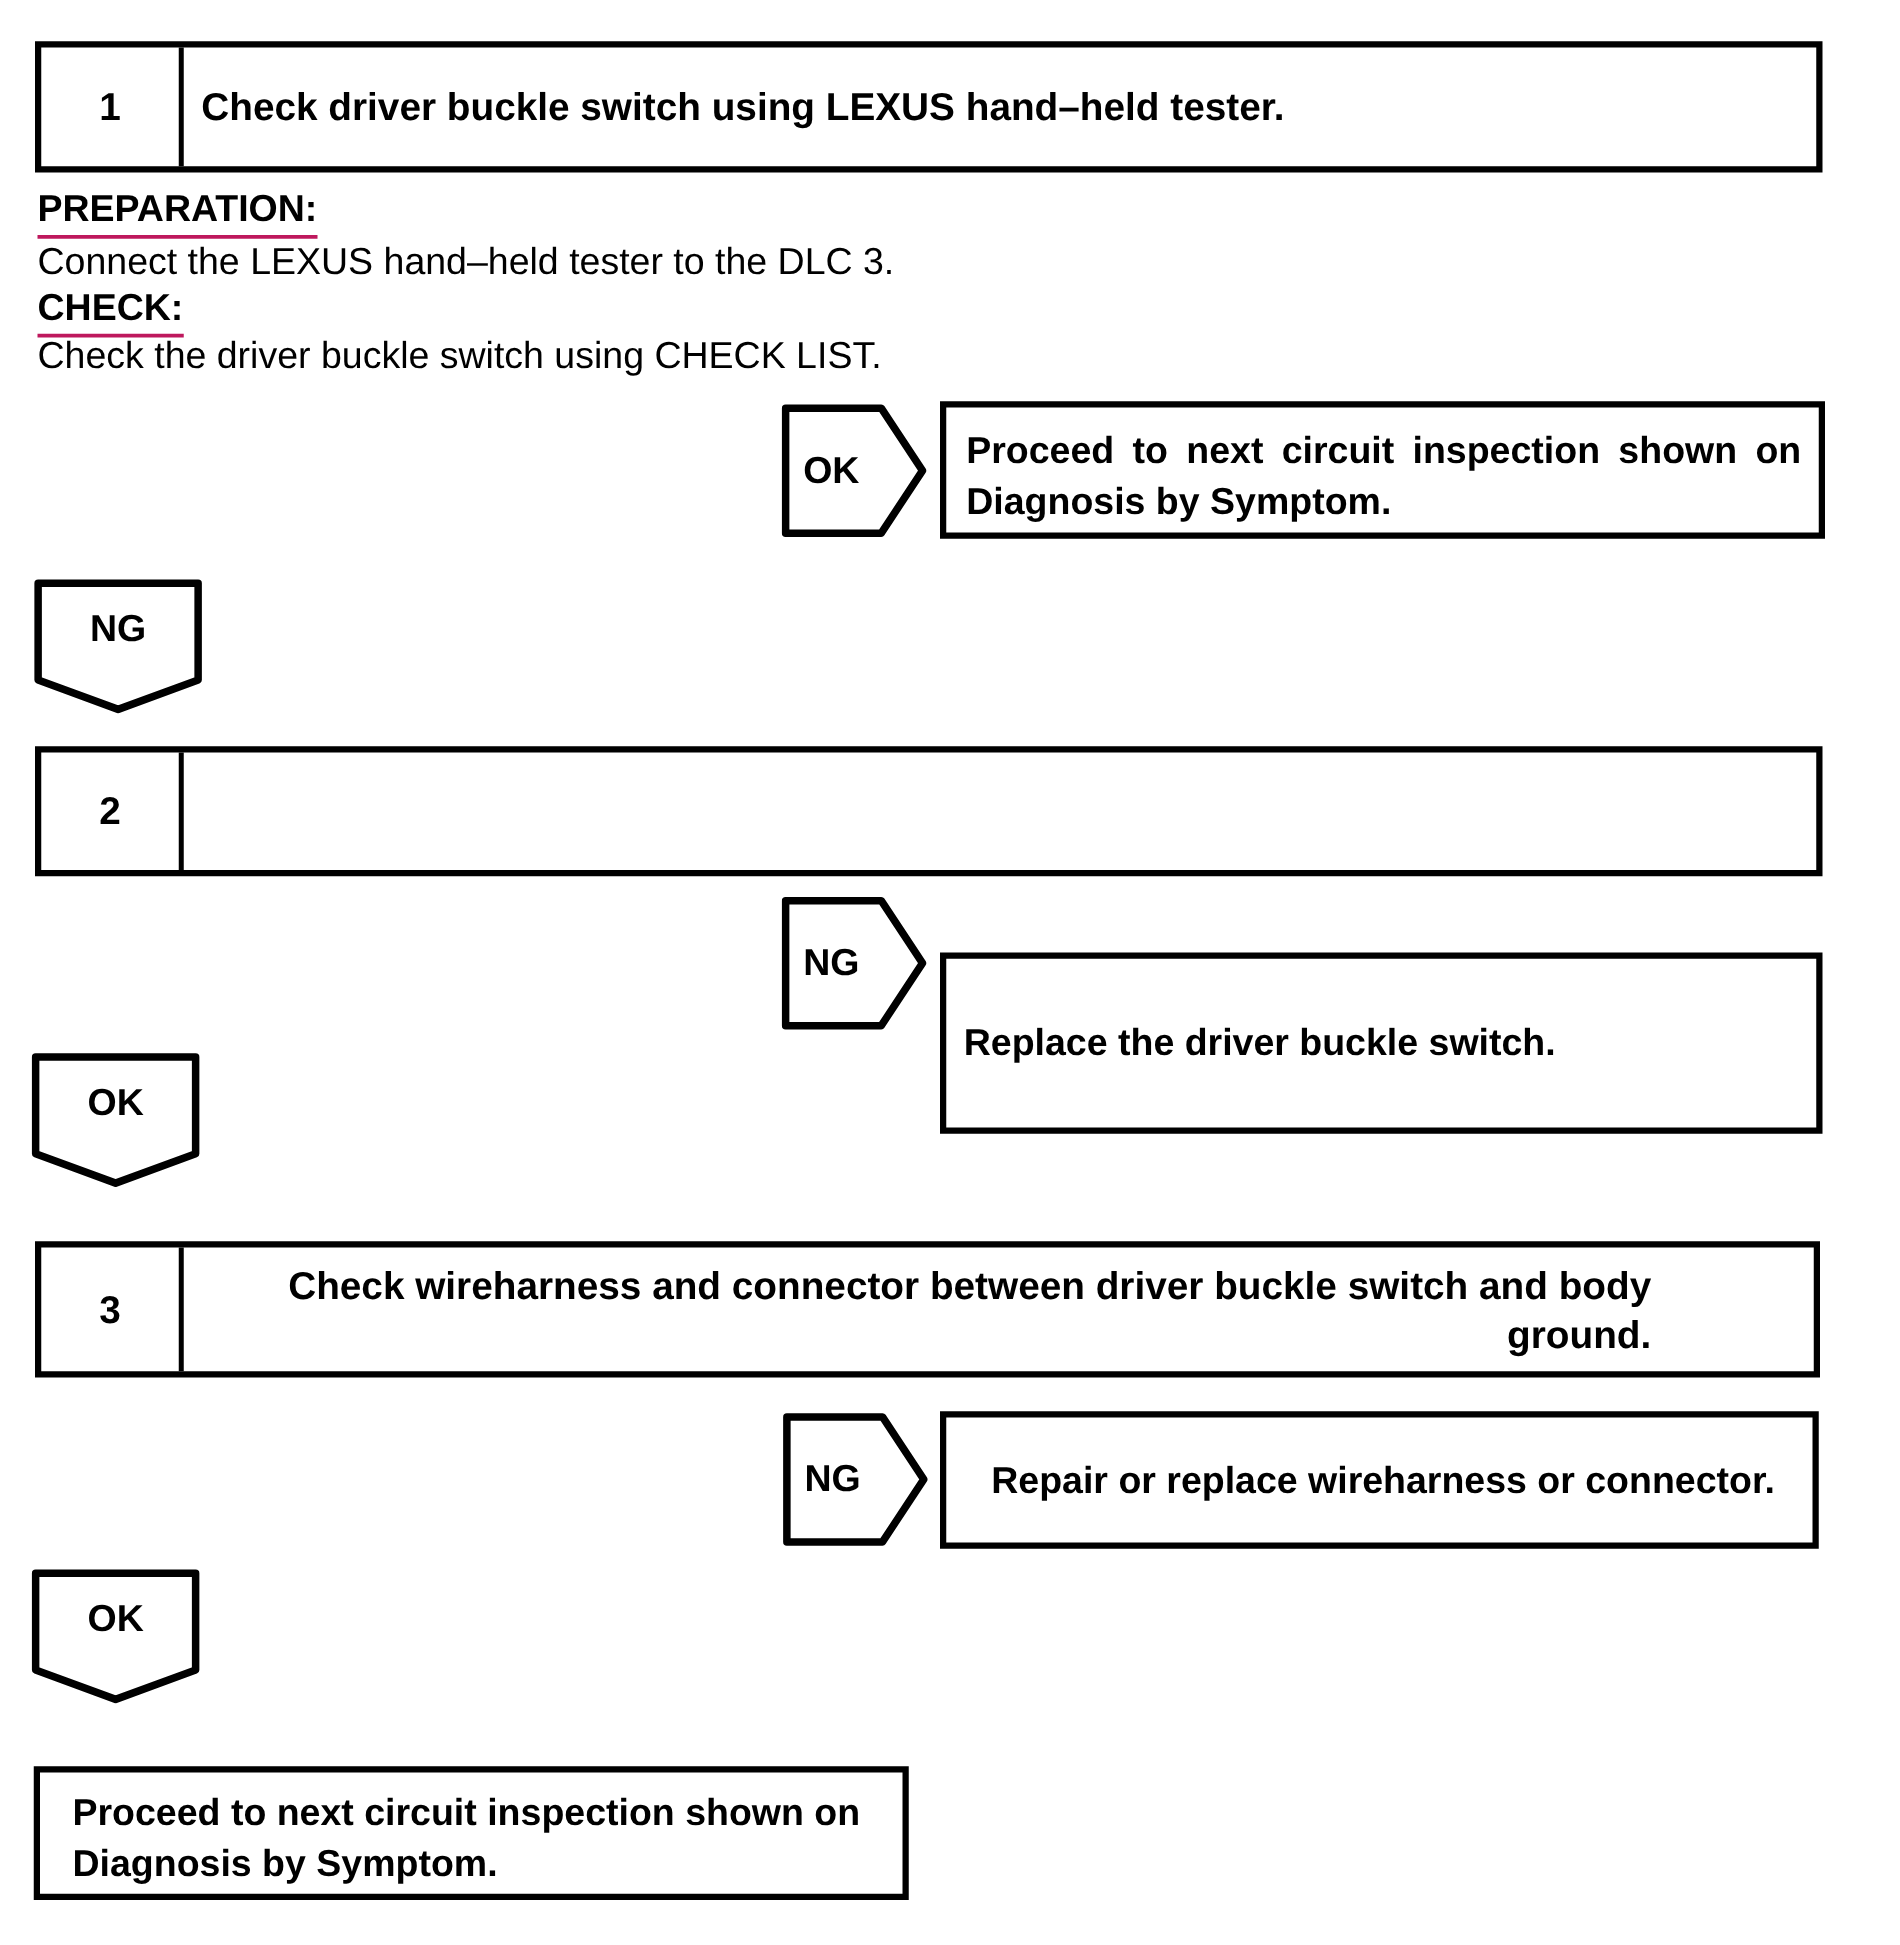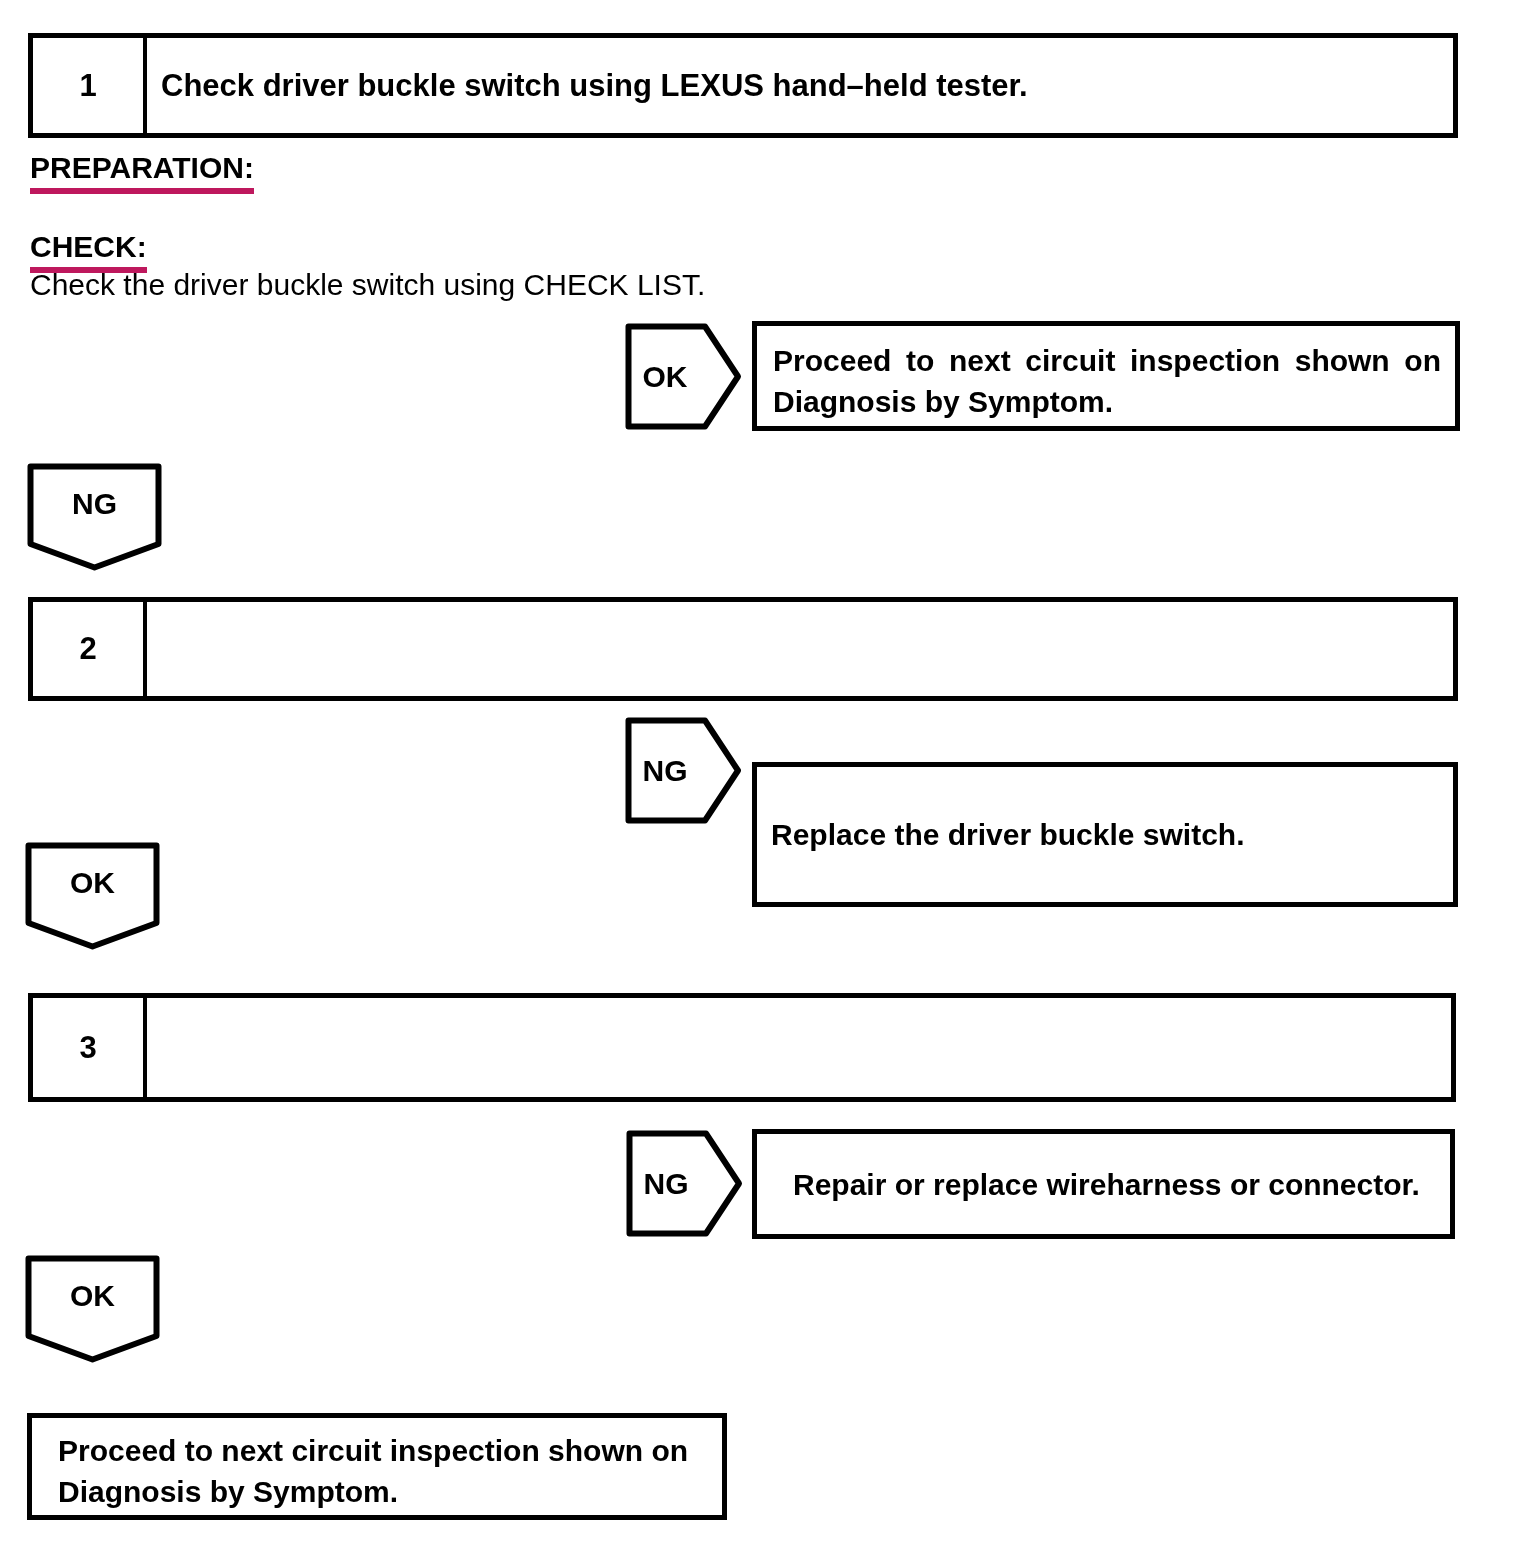--- a/index.html
+++ b/index.html
@@ -32,21 +32,21 @@
     font-weight:bold;font-size:31px;line-height:39px;text-align:right;
   }
   .step-title p{margin:0;}
   
   .tline{
     position:absolute;left:30px;
     font-size:30px;line-height:36px;white-space:nowrap;
   }
   .tlabel{
     font-weight:bold;
-    border-bottom:6px solid #be185d;
+    border-bottom:3px solid #be185d;
     padding-bottom:2px;
     display:inline-block;
   }
   
   .shape{position:absolute;}
   .shape svg{display:block;}
   .arrow-label{
     position:absolute;left:0;top:0;width:80px;height:107px;
     display:flex;align-items:center;justify-content:center;
     font-weight:bold;font-size:30px;
@@ -89,20 +89,21 @@
   <div class="step-box" style="left:28px;top:33px;width:1430px;height:105px;">
     <div class="step-num">1</div>
     <div class="step-title">
       <p>Check driver buckle switch using LEXUS hand–held tester.</p>
     </div>
   </div>
 
   <div class="tline" style="top:150px;">
     <span class="tlabel">PREPARATION:</span>
   </div>
+  <div class="tline" style="top:192px;">Connect the LEXUS hand–held tester to the DLC 3.</div>
   <div class="tline" style="top:229px;">
     <span class="tlabel">CHECK:</span>
   </div>
   <div class="tline" style="top:267px;">Check the driver buckle switch using CHECK LIST.</div>
 
   <div class="shape" style="left:625px;top:323px;width:117px;height:107px;">
     <svg width="117" height="107" viewBox="0 0 117 107">
       <polygon points="3.5,3.5 80,3.5 113,53.5 80,103.5 3.5,103.5" fill="#fff" stroke="#000" stroke-width="6" stroke-linejoin="round"></polygon>
     </svg>
     <span class="arrow-label">OK</span>
@@ -130,20 +131,23 @@
 
   <div class="shape" style="left:25px;top:842px;width:135px;height:108px;">
     <svg width="135" height="108" viewBox="0 0 135 108">
       <polygon points="3.5,3.5 131.5,3.5 131.5,81 67.5,104.5 3.5,81" fill="#fff" stroke="#000" stroke-width="6" stroke-linejoin="round"></polygon>
     </svg>
     <span class="down-label">OK</span>
   </div>
 
   <div class="step-box" style="left:28px;top:993px;width:1428px;height:109px;">
     <div class="step-num">3</div>
+    <div class="step-title">
+      <p style="max-width:1160px;">Check wireharness and connector between driver buckle switch and body ground.</p>
+    </div>
   </div>
 
   <div class="shape" style="left:626px;top:1130px;width:117px;height:107px;">
     <svg width="117" height="107" viewBox="0 0 117 107">
       <polygon points="3.5,3.5 80,3.5 113,53.5 80,103.5 3.5,103.5" fill="#fff" stroke="#000" stroke-width="6" stroke-linejoin="round"></polygon>
     </svg>
     <span class="arrow-label">NG</span>
   </div>
   <div class="result-box result-center" style="left:752px;top:1129px;width:703px;height:110px;padding-left:36px;">Repair or replace wireharness or connector.</div>
 

